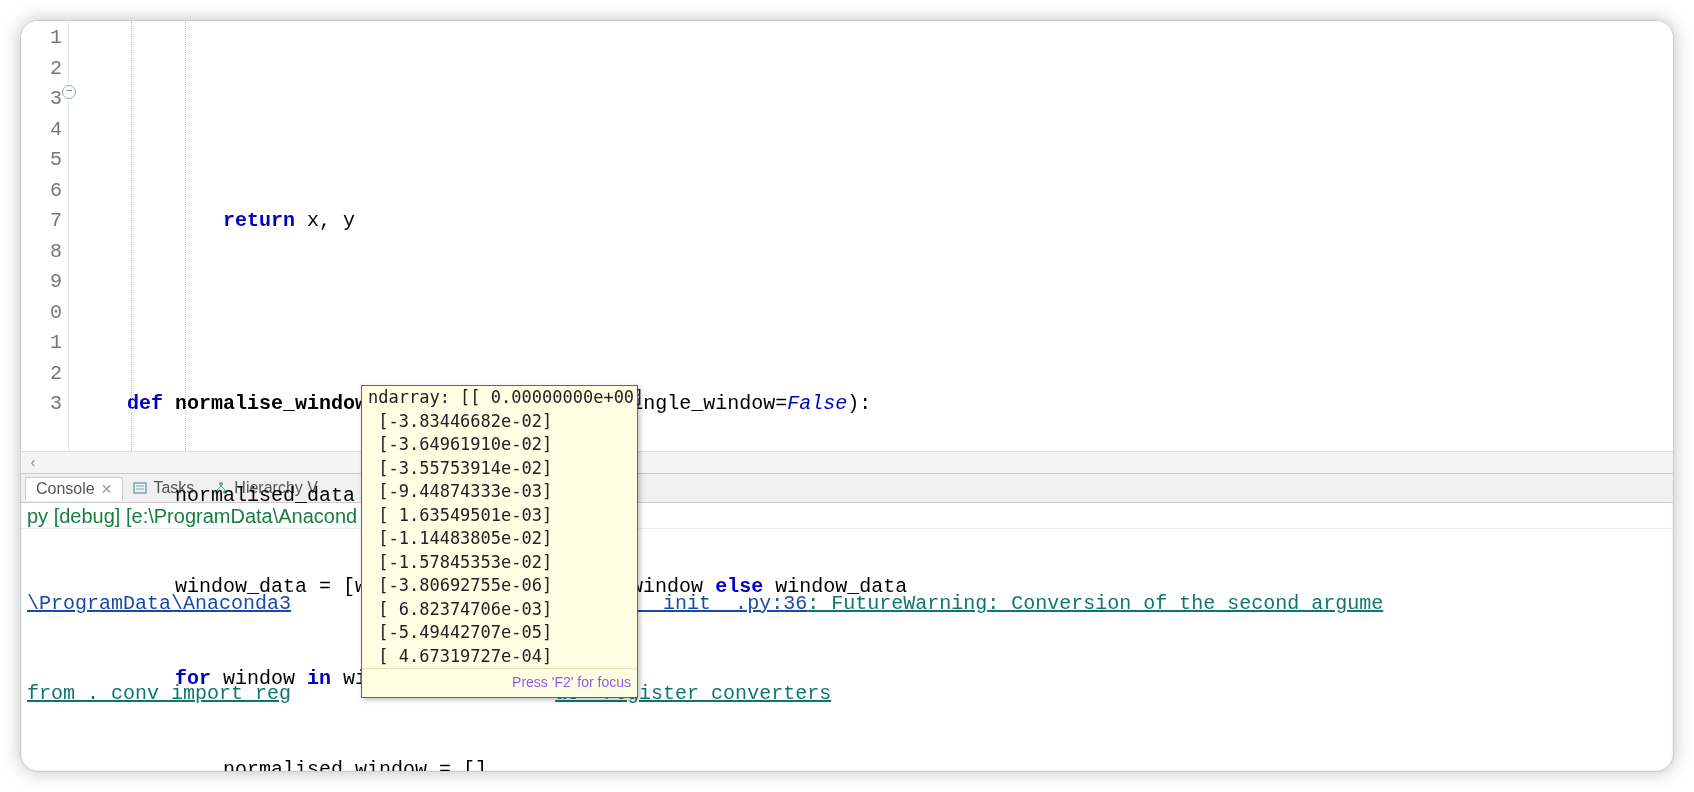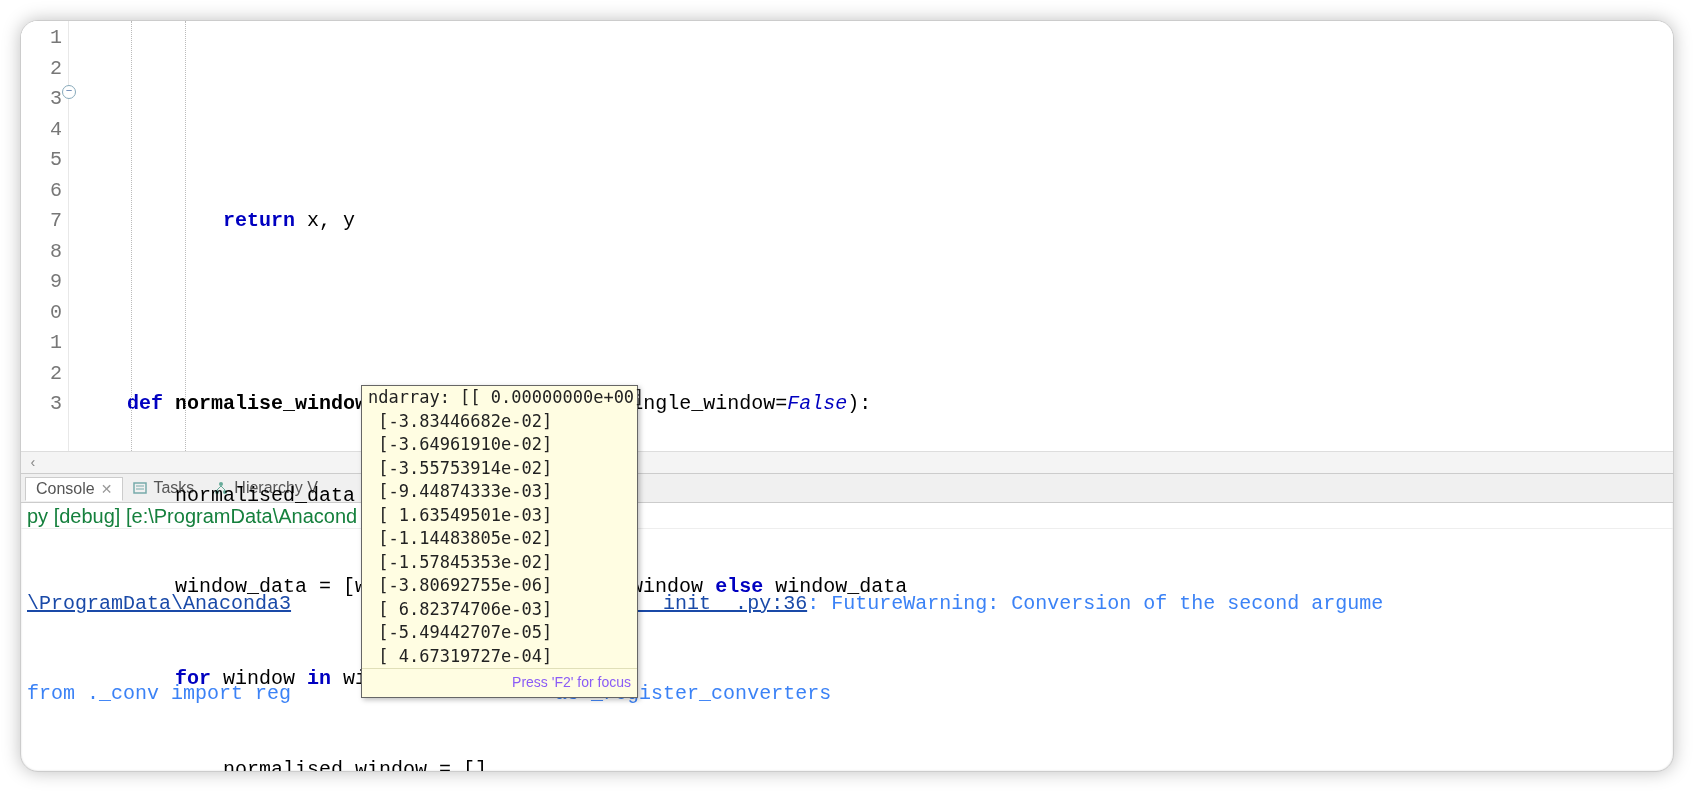--- a/index.html
+++ b/index.html
@@ -141,21 +141,21 @@
     color: #15803d;
     border-bottom: 1px solid #eee;
   }
   .console {
     padding: 0 4px 4px 6px;
     font-size: 20px;
     line-height: 30px;
     white-space: pre;
   }
   .path { color: #1a4aa8; text-decoration: underline; }
-  .warn { color: #3b82f6; }
+  .warn { color: #0f766e; text-decoration: underline; }
   .tooltip {
     position: absolute;
     left: 340px;
     top: 364px;
     width: 277px;
     background: #fffde2;
     border: 1px solid #666;
     font-size: 17px;
     line-height: 23.5px;
     font-family: Consolas, monospace;

